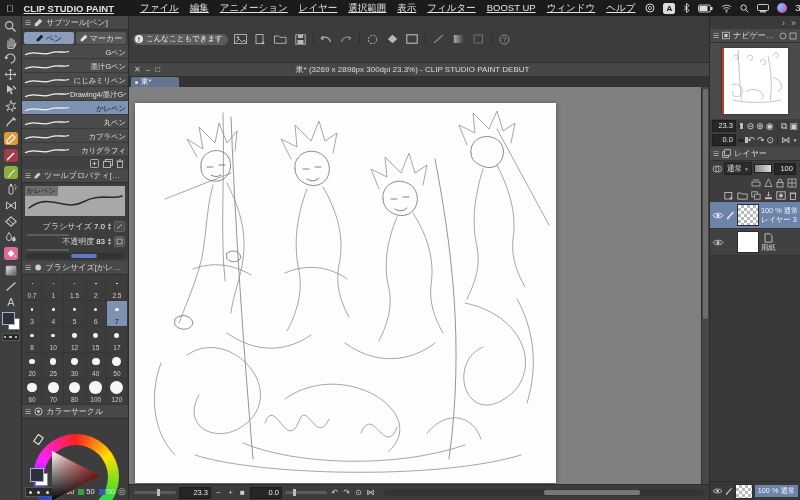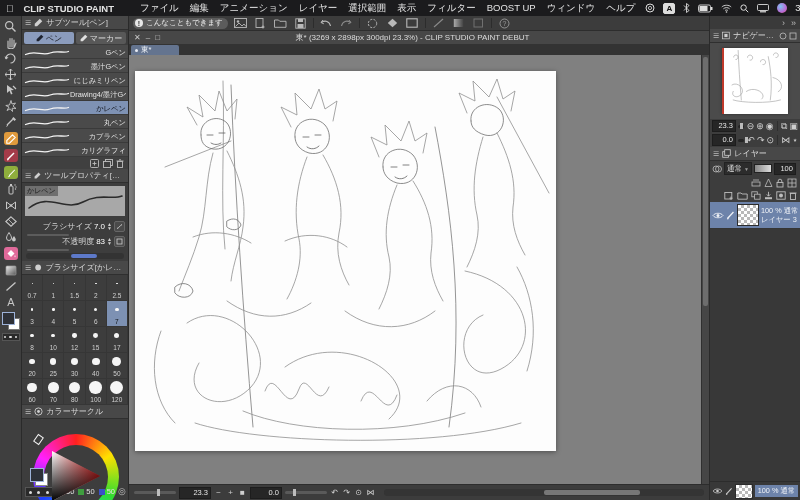--- a/index.html
+++ b/index.html
@@ -4,21 +4,21 @@
 <style>
   html,body{margin:0;padding:0;background:#222;}
   body{width:800px;height:500px;overflow:hidden;font-family:"Liberation Sans",sans-serif;-webkit-font-smoothing:antialiased;}
   .stage{position:relative;width:800px;height:500px;background:#2e2e2e;}
 
   
   .menubar{position:absolute;left:0;top:0;width:800px;height:16px;background:#1b1b1d;display:flex;align-items:center;color:#e3e3e3;font-size:9.5px;padding:0 6px;box-sizing:border-box;gap:10px;}
   .menubar .apple{font-size:10px;color:#eee;}
   .menubar .appname{font-weight:bold;}
   .menus{display:flex;gap:11px;margin-left:16px;}
-  .menu-item{white-space:nowrap;cursor:default;}
+  .menu-item{white-space:nowrap;cursor:default;text-decoration:underline;}
   .mb-right{margin-left:auto;display:flex;align-items:center;gap:8px;}
   .mb-right svg{display:block;}
   .mb-clock{font-size:9.5px;color:#e8e8e8;white-space:nowrap;}
   .abox{border:1px solid #ddd;border-radius:2px;font-size:8px;padding:0 2px;line-height:9px;color:#111;background:#ddd;font-weight:bold;}
   .siri{width:10px;height:10px;border-radius:50%;background:radial-gradient(circle at 35% 35%,#7ec4f2,#b86bd6 60%,#e05a7a);}
 
   
   .app{position:absolute;left:0;top:16px;width:800px;height:484px;display:flex;}
 
   
@@ -81,21 +81,21 @@
   .rgb-values{display:flex;align-items:center;gap:4px;margin-left:2px;margin-bottom:2px;}
   .rgbg{display:flex;align-items:center;gap:2px;}
   .rgbg i{width:6px;height:6px;display:inline-block;}
   .rgbg b{font-weight:normal;font-size:7.5px;color:#e0e0e0;}
   .cw-mini{margin-left:auto;margin-bottom:2px;color:#bbb;font-size:9px;}
   .cstrip2{width:26px;height:8px;background:#2a2a2a;border:1px solid #555;display:flex;align-items:center;justify-content:space-around;margin-bottom:1px;}
   .cstrip2 i{width:3px;height:3px;background:#ddd;border-radius:50%;}
 
   
   .center{flex:1;display:flex;flex-direction:column;min-width:0;}
-  .cmdbar{height:14px;background:#3c3c3c;border-bottom:1px solid #2d2d2d;display:flex;align-items:center;gap:5px;padding:0 4px;}
+  .cmdbar{height:14px;background:#3c3c3c;border-bottom:1px solid #2d2d2d;display:flex;align-items:center;gap:5px;padding:16px 4px;}
   .hintchip{display:flex;align-items:center;gap:3px;background:#5c5c5c;border-radius:7px;height:11px;padding:0 5px 0 2px;font-size:7.5px;color:#f0f0f0;}
   .hintchip .bang{width:8px;height:8px;border-radius:50%;background:#e8e8e8;color:#333;font-size:7px;font-weight:bold;display:flex;align-items:center;justify-content:center;}
   .cmdsep{width:1px;height:10px;background:#2c2c2c;}
   .cmdicon{display:flex;align-items:center;justify-content:center;width:15px;height:12px;}
   .titlebar{height:13px;background:#474747;display:flex;align-items:center;padding:0 5px;position:relative;}
   .winctl{display:flex;gap:5px;font-size:8px;color:#c9c9c9;z-index:2;}
   .doctitle{position:absolute;left:0;right:13px;text-align:center;font-size:8px;color:#dcdcdc;white-space:nowrap;}
   .tabstrip{height:11px;background:#333;display:flex;align-items:flex-end;padding-left:2px;}
   .doctab{width:40px;height:10px;background:#64748f;color:#eef1f6;font-size:7.5px;display:flex;align-items:center;gap:3px;padding:0 4px;border-radius:2px 2px 0 0;}
   .doctab .dot{width:3px;height:3px;border-radius:50%;background:#e8ecf4;}
@@ -954,20 +954,34 @@
         <svg width="9" height="10" viewBox="0 0 9 10">
             <line x1="1.5" y1="8.5" x2="7.5" y2="2" stroke="#eef1f6" stroke-width="1.3"></line>
             <path d="M1 9.5 L1.5 7.5 L3 9 Z" fill="#eef1f6"></path>
           </svg>
         <span class="lthumb checker"></span>
         <span class="lmeta">
           <span>100 % 通常</span>
           <span>レイヤー 3</span>
         </span>
       </div>
+      <div class="layer-row">
+        <svg class="eye12" width="12" height="9" viewBox="0 0 12 9">
+            <path d="M1 4.5 C3 1.5 9 1.5 11 4.5 C9 7.5 3 7.5 1 4.5 Z" fill="none" stroke="#c9c9c9" stroke-width="0.9"></path>
+            <circle cx="6" cy="4.5" r="1.5" fill="#c9c9c9"></circle>
+          </svg>
+        <span style="width:9px;"></span>
+        <span class="lthumb white"></span>
+        <span class="lmeta dark" style="align-items:center;">
+          <svg width="9" height="10" viewBox="0 0 9 10">
+              <path d="M1 0.8 L6 0.8 L8 2.8 L8 9.2 L1 9.2 Z" fill="none" stroke="#d5d5d5" stroke-width="0.8"></path>
+            </svg>
+          <span>用紙</span>
+        </span>
+      </div>
       <div class="lyr-rest"></div>
 
       <div class="rp-bottomrow">
         <svg class="eye12" width="11" height="8" viewBox="0 0 12 9">
             <path d="M1 4.5 C3 1.5 9 1.5 11 4.5 C9 7.5 3 7.5 1 4.5 Z" fill="none" stroke="#c9c9c9" stroke-width="0.9"></path>
             <circle cx="6" cy="4.5" r="1.5" fill="#c9c9c9"></circle>
           </svg>
         <svg width="9" height="10" viewBox="0 0 9 10">
             <line x1="1.5" y1="8.5" x2="7.5" y2="2" stroke="#c9c9c9" stroke-width="1.3"></line>
             <path d="M1 9.5 L1.5 7.5 L3 9 Z" fill="#c9c9c9"></path>

